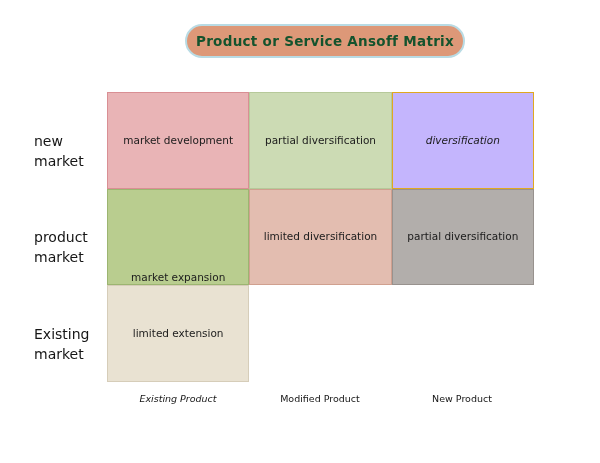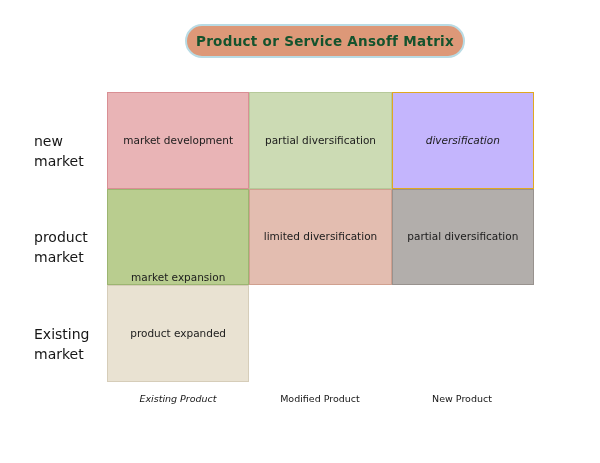--- a/index.html
+++ b/index.html
@@ -115,21 +115,21 @@
     <span class="cell-label">market expansion</span>
   </div>
   <div class="matrix-cell" style="background-color: rgb(227, 189, 176); border-color: rgb(208, 160, 143);">
     <span class="cell-label">limited diversification</span>
   </div>
   <div class="matrix-cell" style="background-color: rgb(178, 174, 171); border-color: rgb(152, 146, 142);">
     <span class="cell-label">partial diversification</span>
   </div>
 
   <div class="matrix-cell" style="background-color: rgb(233, 226, 210); border-color: rgb(214, 205, 185);">
-    <span class="cell-label">product expanded</span>
+    <span class="cell-label">limited extension</span>
   </div>
 
 </div>
 
 <div class="row-label" id="row-label-0">
   <div>new</div>
   <div>market</div>
 </div>
 <div class="row-label" id="row-label-1">
   <div>product</div>

